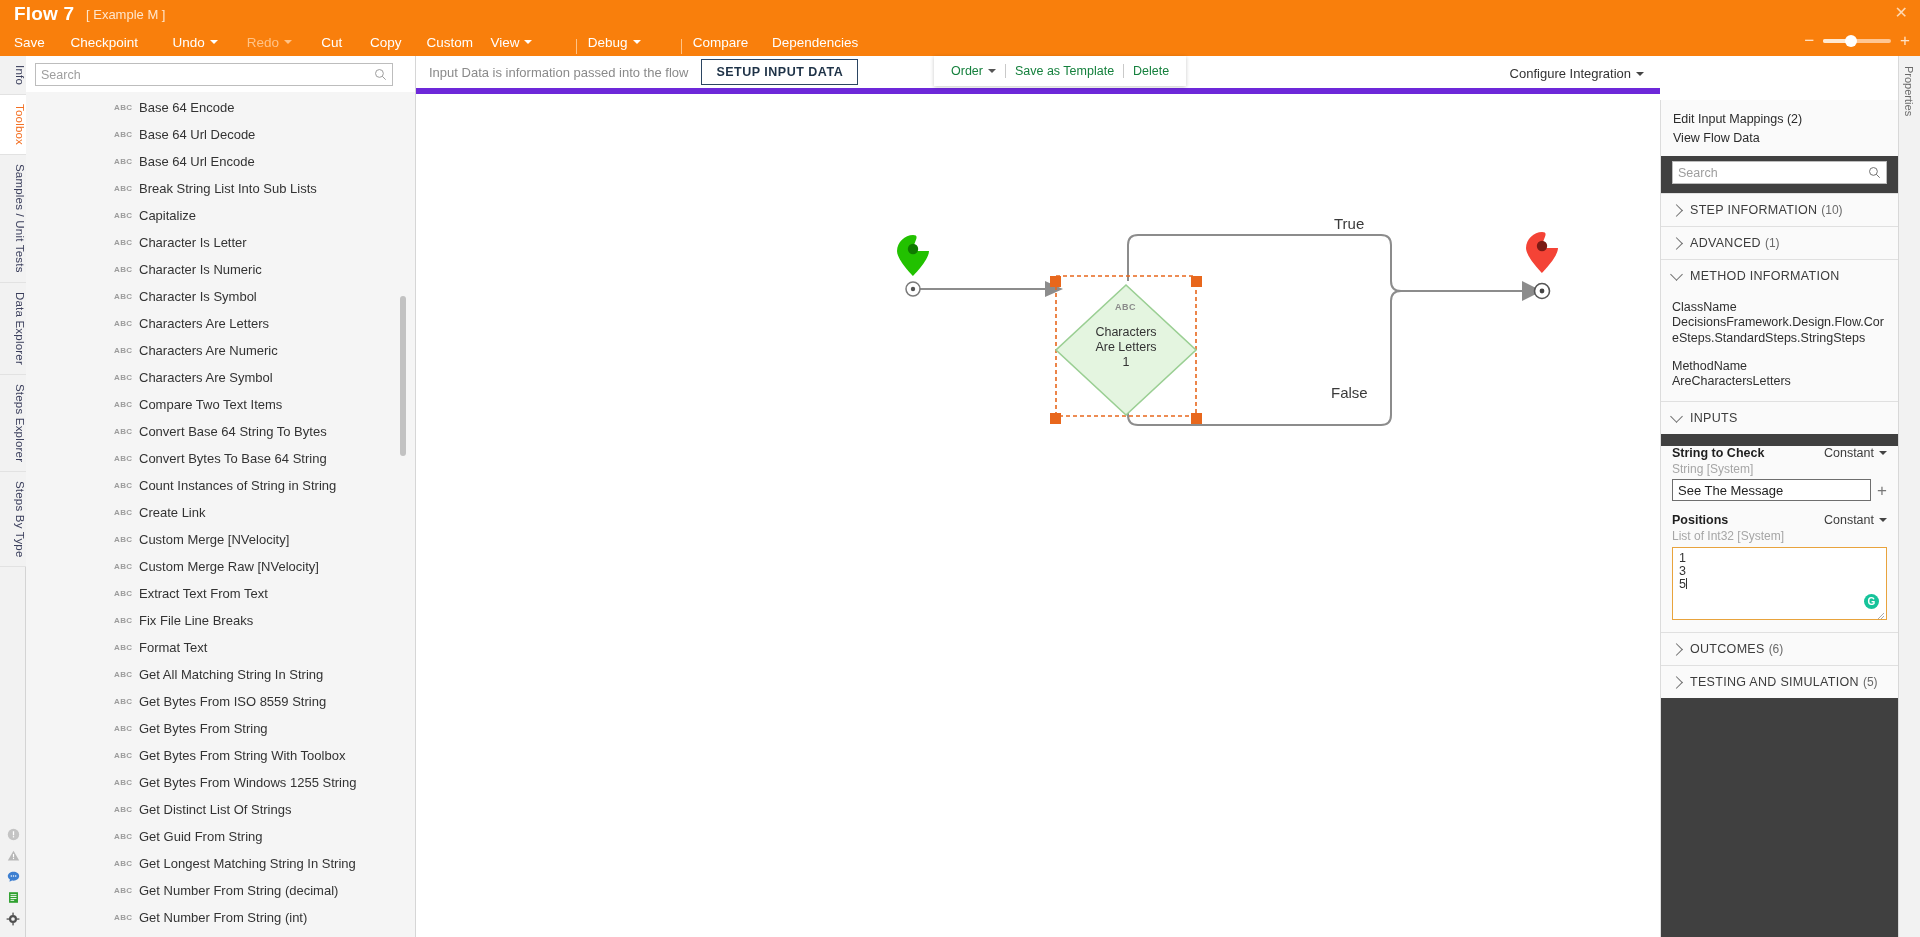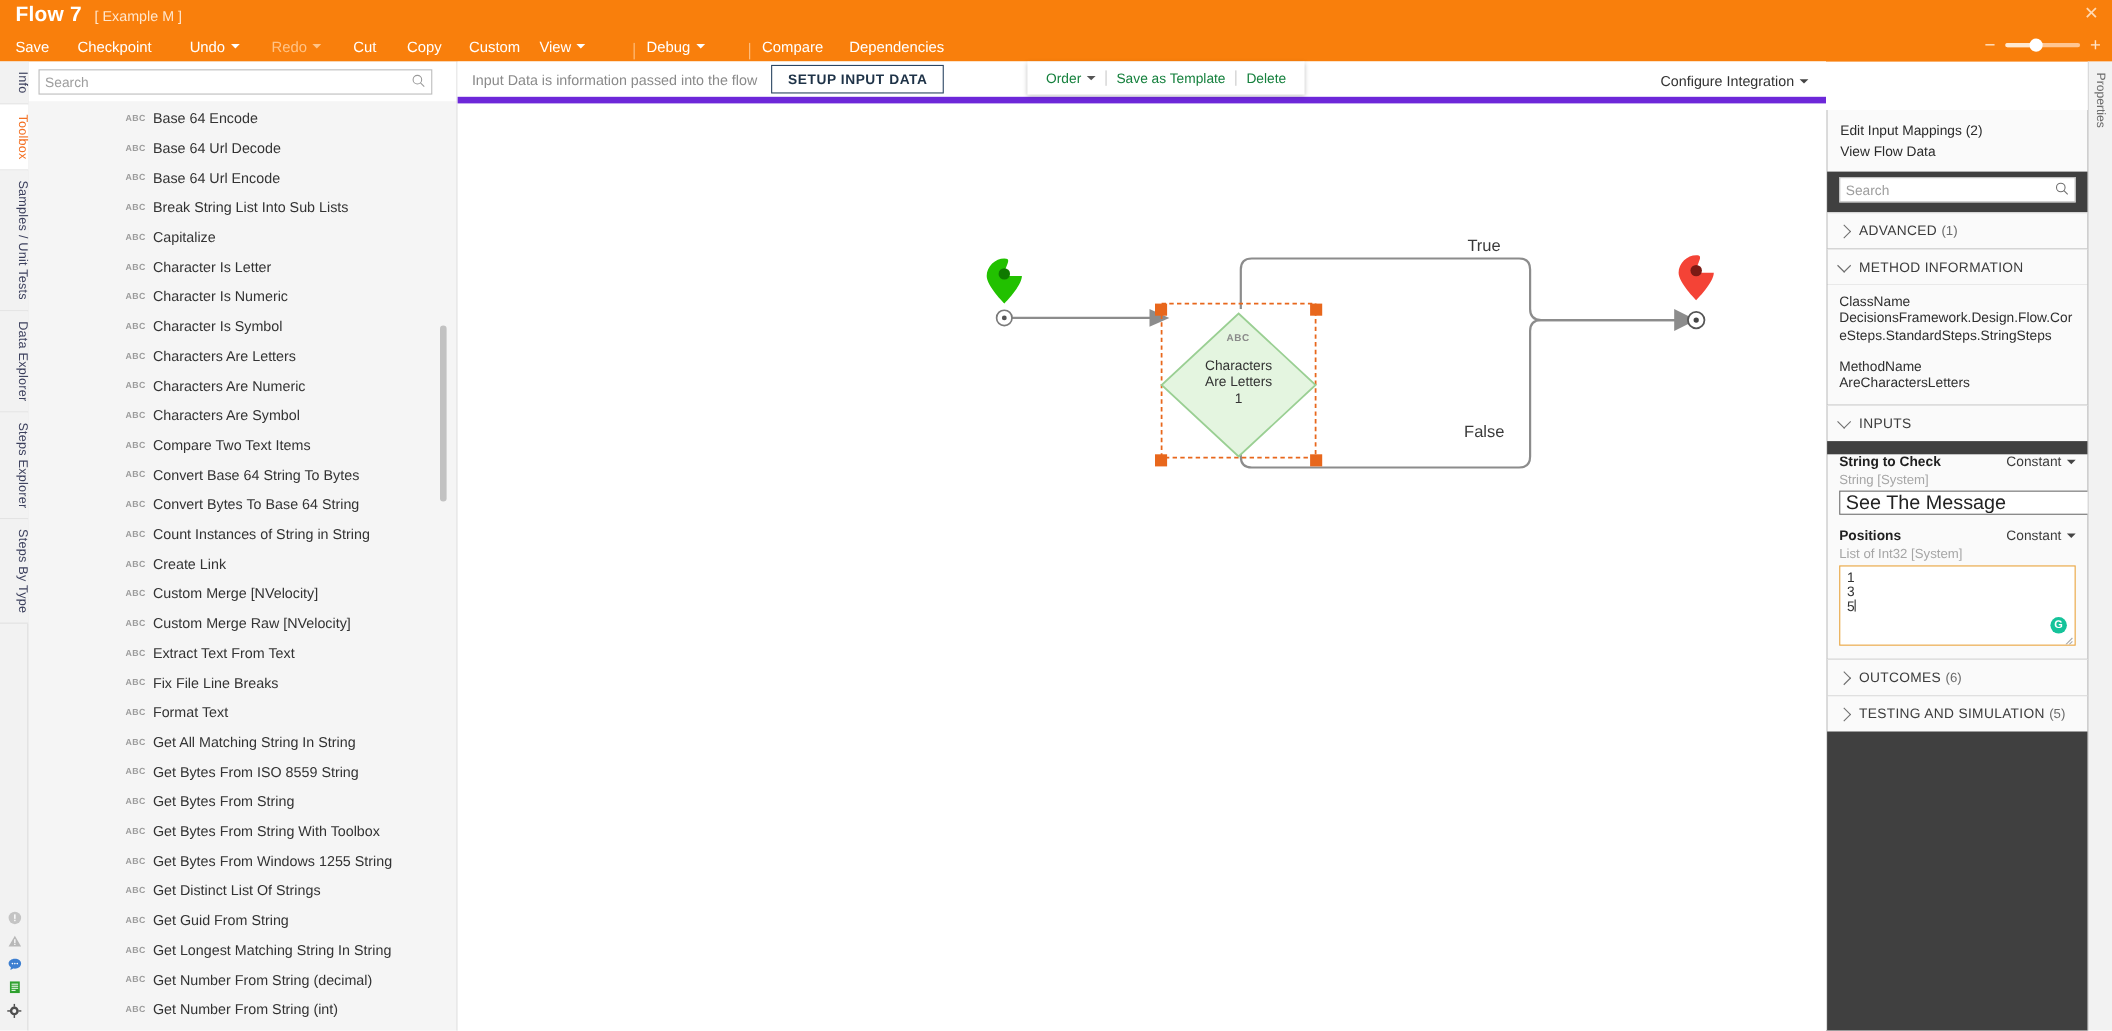--- a/index.html
+++ b/index.html
@@ -179,21 +179,21 @@
   .rp-body { padding: 2px 11px 12px 11px; background: #fafafa; }
   .rp-key { font-size: 12.5px; color: #2f2f2f; margin-top: 6px; }
   .rp-val { font-size: 12.5px; color: #2f2f2f; line-height: 16px; word-break: break-word; }
   .fld-row { display: flex; justify-content: space-between; align-items: center; margin-top: 12px; }
   .fld-label { font-size: 12.5px; color: #1f1f1f; font-weight: bold; }
   .fld-mode { font-size: 12.5px; color: #3c3c3c; cursor: pointer; }
   .fld-type { font-size: 12px; color: #a6a6a6; margin-top: 2px; }
   .fld-input-row { display: flex; align-items: center; margin-top: 3px; }
   .fld-input {
     flex: 1; height: 22px; border: 1px solid #6e6e6e; background: #fff;
-    padding: 0 5px; font-size: 18px; color: #222; outline: none;
+    padding: 0 5px; font-size: 13px; color: #222; outline: none;
     font-family: "Liberation Sans", sans-serif;
   }
   .plus-btn { margin-left: 6px; font-size: 17px; color: #777; cursor: pointer; line-height: 1; }
   .fld-textarea {
     position: relative; margin-top: 4px; height: 73px;
     border: 1px solid #E8A33D; background: #ffffff; padding: 4px 6px;
     font-size: 12.5px; color: #333; line-height: 13.5px; overflow: hidden;
   }
   .ta-line { height: 13px; }
   .ta-caret { display:inline-block; width:1px; height:11px; background:#333; vertical-align:-1px; }
@@ -524,20 +524,25 @@
     <div class="rp-search">
       <input type="text" placeholder="Search" style="">
       <span class="srch-ico">
         <svg width="13" height="13" viewBox="0 0 16 16">
             <circle cx="6.7" cy="6.7" r="4.8" fill="none" stroke="#6e6e6e" stroke-width="1.2"></circle>
             <line x1="10.2" y1="10.2" x2="14.4" y2="14.4" stroke="#6e6e6e" stroke-width="1.2"></line>
           </svg>
       </span>
     </div>
 
+    <div class="rp-sec">
+      <span class="chev right"></span>
+      <span class="rp-sec-title">STEP INFORMATION</span>
+      <span class="rp-sec-count">(10)</span>
+    </div>
 
     <div class="rp-sec">
       <span class="chev right"></span>
       <span class="rp-sec-title">ADVANCED</span>
       <span class="rp-sec-count">(1)</span>
     </div>
 
     <div class="rp-sec">
       <span class="chev down"></span>
       <span class="rp-sec-title">METHOD INFORMATION</span>

